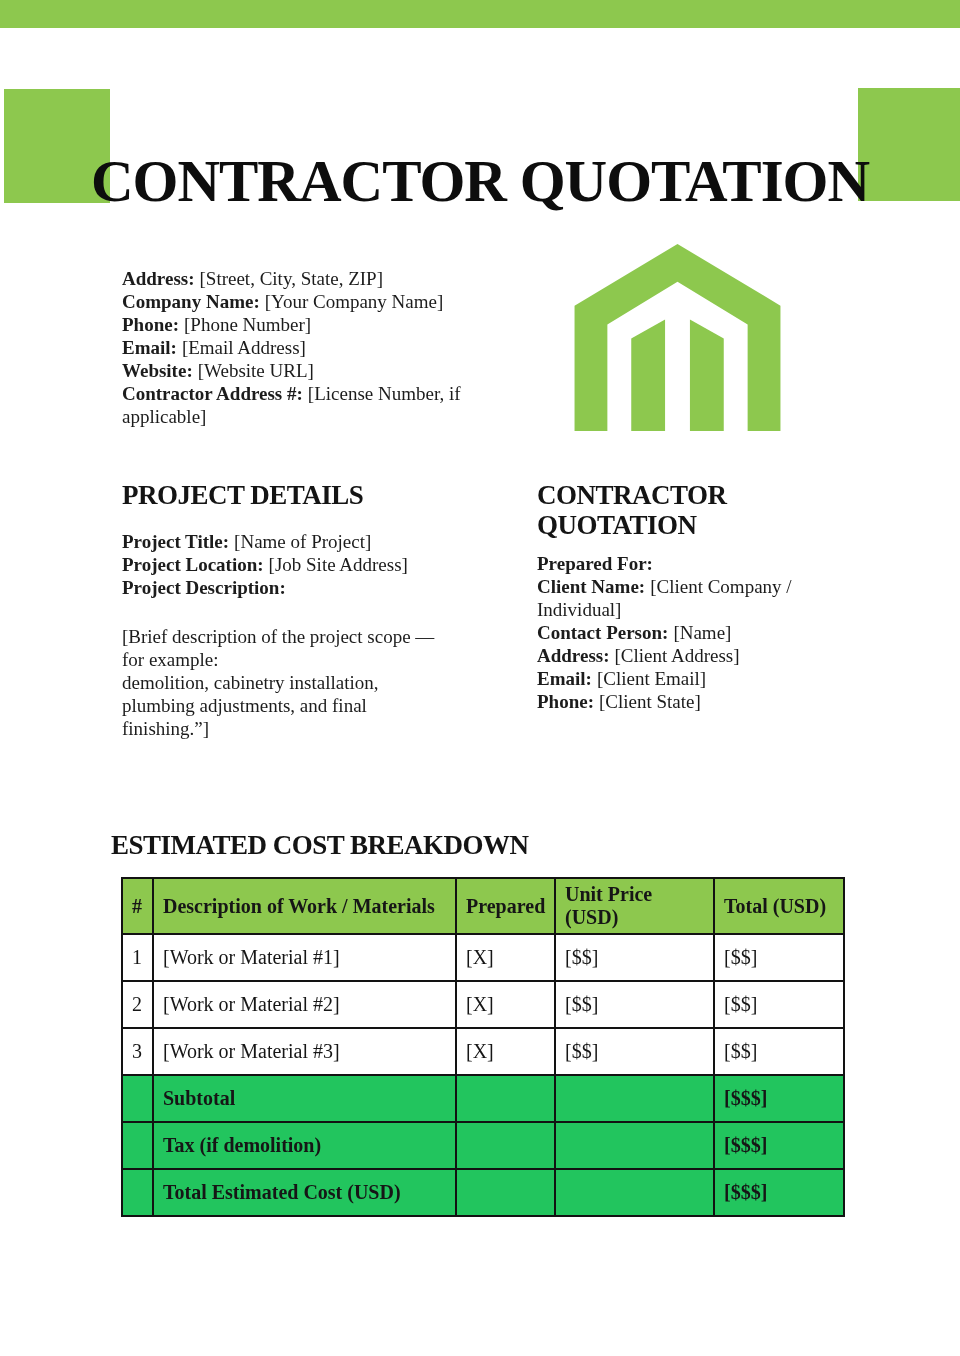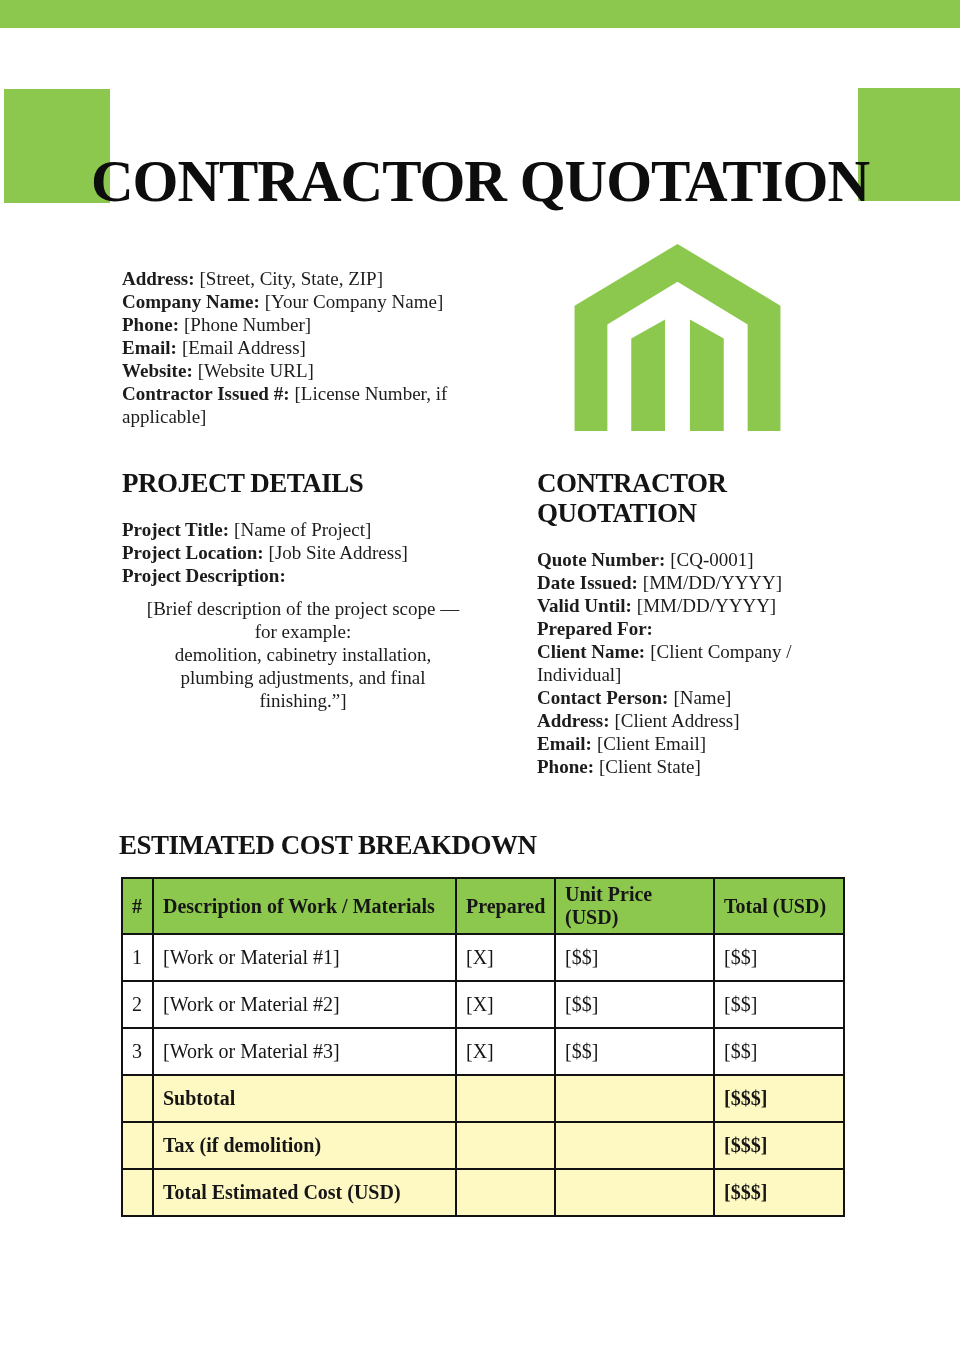--- a/index.html
+++ b/index.html
@@ -39,29 +39,29 @@
   .field { }
   .lbl { font-weight: 700; margin-right: 5px; }
   .logo-box { position: absolute; left: 570px; top: 242px; width: 215px; height: 189px; }
   .col-left  { position: absolute; left: 122px; top: 468px; width: 362px; }
   .col-right { position: absolute; left: 537px; top: 468px; width: 312px; }
   .section-heading {
     font-size: 27px;
     font-weight: 700;
     letter-spacing: -0.5px;
     color: #141414;
-    margin: 0 0 12px 0;
+    margin: 12px 0 12px 0;
     line-height: 30px;
   }
   .fields-group { font-size: 19px; line-height: 23px; margin-top: 20px; }
-  .desc-para { margin-top: 10px; font-size: 19px; line-height: 23px; text-align: center; }
+  .desc-para { margin-top: 26px; font-size: 19px; line-height: 23px; }
   .group-gap { margin-top: 0; }
   .cost-heading {
     position: absolute;
-    left: 119px; top: 830px;
+    left: 111px; top: 830px;
     font-size: 27px;
     font-weight: 700;
     letter-spacing: -0.5px;
     color: #141414;
     line-height: 30px;
     margin: 0;
   }
   table.cost-table {
     position: absolute;
     left: 121px; top: 877px;
@@ -81,21 +81,21 @@
   .cost-table tbody tr { height: 47px; }
   .cost-table th { background: #8dc84e; font-weight: 700; }
   .col-num { width: 31px; }
   .col-desc { width: 303px; }
   .col-qty { width: 99px; }
   .col-unit { width: 159px; }
   .col-total { width: 130px; }
   .cell-num { text-align: center; }
   .th-num { text-align: center; }
   .nowrap { white-space: nowrap; }
-  tr.summary td { background: #fef9c3; }
+  tr.summary td { background: #22c55e; }
   tr.summary .sum-label, tr.summary .sum-total { font-weight: 700; }
 </style>
 </head>
 <body>
 
 <div class="page">
 
   <div class="greenbar topbar"></div>
 
   <div class="title-rect title-rect-left"></div>
@@ -113,21 +113,21 @@
     <div class="field">
       <span class="lbl">Phone:</span><span>[Phone Number]</span>
     </div>
     <div class="field">
       <span class="lbl">Email:</span><span>[Email Address]</span>
     </div>
     <div class="field">
       <span class="lbl">Website:</span><span>[Website URL]</span>
     </div>
     <div class="field">
-      <span class="lbl">Contractor Issued #:</span><span>[License Number, if applicable]</span>
+      <span class="lbl">Contractor Address #:</span><span>[License Number, if applicable]</span>
     </div>
   </div>
 
   <div class="logo-box">
     <svg width="215" height="189" viewBox="0 0 215 190" xmlns="http://www.w3.org/2000/svg">
       <path d="M4,190 L4,64 L107.5,2 L211,64 L211,190 L178,190 L178,83 L107.5,40 L37,83 L37,190 Z" fill="#8dc84e"></path>
       <path d="M61,190 L61,97 L95,78 L95,190 Z" fill="#8dc84e"></path>
       <path d="M120,190 L120,78 L154,97 L154,190 Z" fill="#8dc84e"></path>
     </svg>
   </div>
@@ -149,31 +149,20 @@
       <div>[Brief description of the project scope —</div>
       <div>for example:</div>
       <div>demolition, cabinetry installation,</div>
       <div>plumbing adjustments, and final</div>
       <div>finishing.”]</div>
     </div>
   </div>
 
   <div class="col-right">
     <h2 class="section-heading">CONTRACTOR QUOTATION</h2>
-    <div class="fields-group">
-      <div class="field">
-        <span class="lbl">Quote Number:</span><span>[CQ-0001]</span>
-      </div>
-      <div class="field">
-        <span class="lbl">Date Issued:</span><span>[MM/DD/YYYY]</span>
-      </div>
-      <div class="field">
-        <span class="lbl">Valid Until:</span><span>[MM/DD/YYYY]</span>
-      </div>
-    </div>
     <div class="fields-group group-gap">
       <div class="field">
         <span class="lbl">Prepared For:</span>
       </div>
       <div class="field">
         <span class="lbl">Client Name:</span><span>[Client Company / Individual]</span>
       </div>
       <div class="field">
         <span class="lbl">Contact Person:</span><span>[Name]</span>
       </div>

